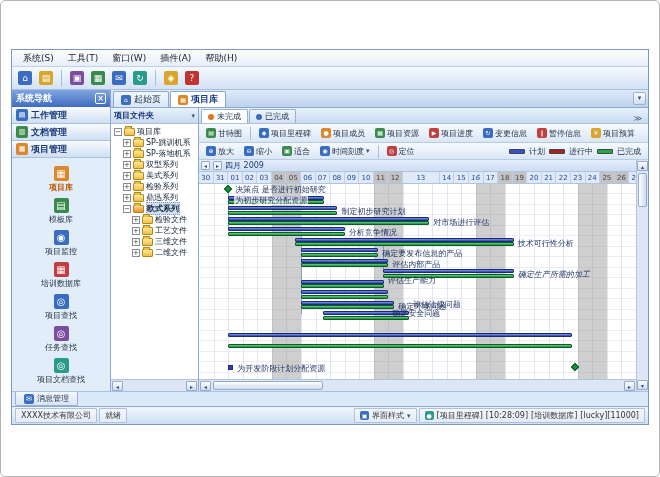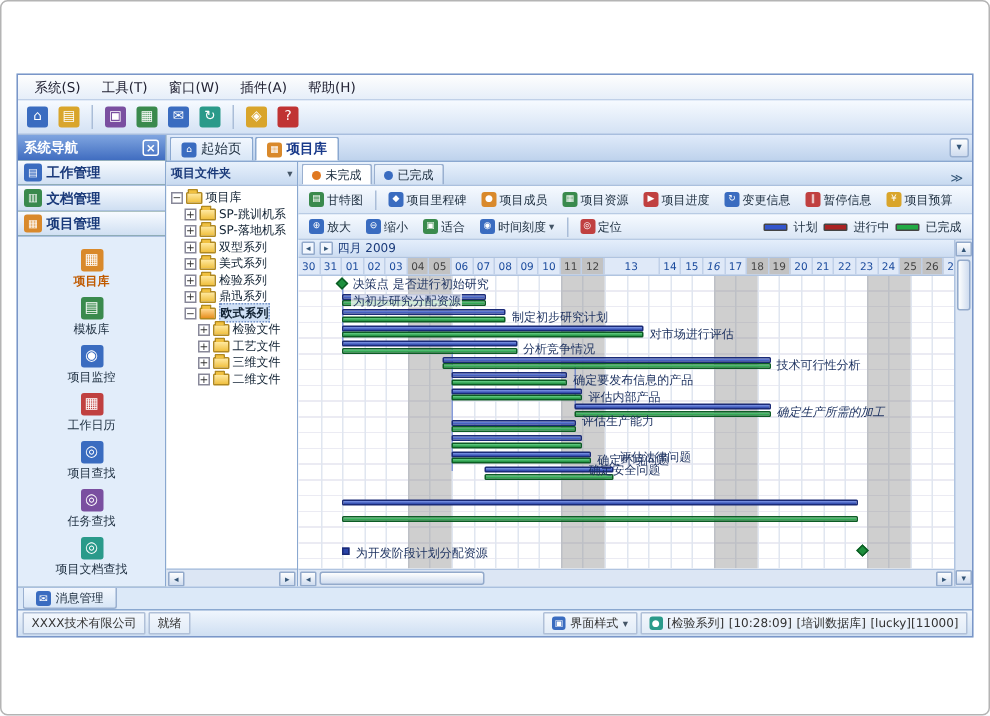--- a/index.html
+++ b/index.html
@@ -200,21 +200,21 @@
               <div class="sb-item">
                 <span class="icn" style="background: rgb(58, 138, 77); width: 15px; height: 15px; font-size: 10px; line-height: 15px;">▤</span>
                 <span>模板库</span>
               </div>
               <div class="sb-item">
                 <span class="icn" style="background: rgb(58, 108, 192); width: 15px; height: 15px; font-size: 10px; line-height: 15px;">◉</span>
                 <span>项目监控</span>
               </div>
               <div class="sb-item">
                 <span class="icn" style="background: rgb(192, 64, 64); width: 15px; height: 15px; font-size: 10px; line-height: 15px;">▦</span>
-                <span>工作日历</span>
+                <span>培训数据库</span>
               </div>
               <div class="sb-item">
                 <span class="icn" style="background: rgb(58, 108, 192); width: 15px; height: 15px; font-size: 10px; line-height: 15px;">◎</span>
                 <span>项目查找</span>
               </div>
               <div class="sb-item">
                 <span class="icn" style="background: rgb(122, 79, 160); width: 15px; height: 15px; font-size: 10px; line-height: 15px;">◎</span>
                 <span>任务查找</span>
               </div>
               <div class="sb-item">
@@ -548,21 +548,21 @@
       <span class="sseg">XXXX技术有限公司</span>
       <span class="sseg">就绪</span>
       <span class="sspacer"></span>
       <span class="sseg">
         <span class="icn" style="width:9px;height:9px;background:#3a6cc0;font-size:6px;line-height:9px">▣</span>
         <span>界面样式</span>
         <span class="dd">▾</span>
       </span>
       <span class="sseg">
         <span class="icn" style="width:9px;height:9px;background:#2a9a8a;font-size:6px;line-height:9px">●</span>
-        <span>[检验系列]</span>
+        <span>[项目里程碑]</span>
         <span>[10:28:09]</span>
         <span>[培训数据库]</span>
         <span>[lucky][11000]</span>
       </span>
     </div>
 
   </div>
 </div>
 
 </body></html>

